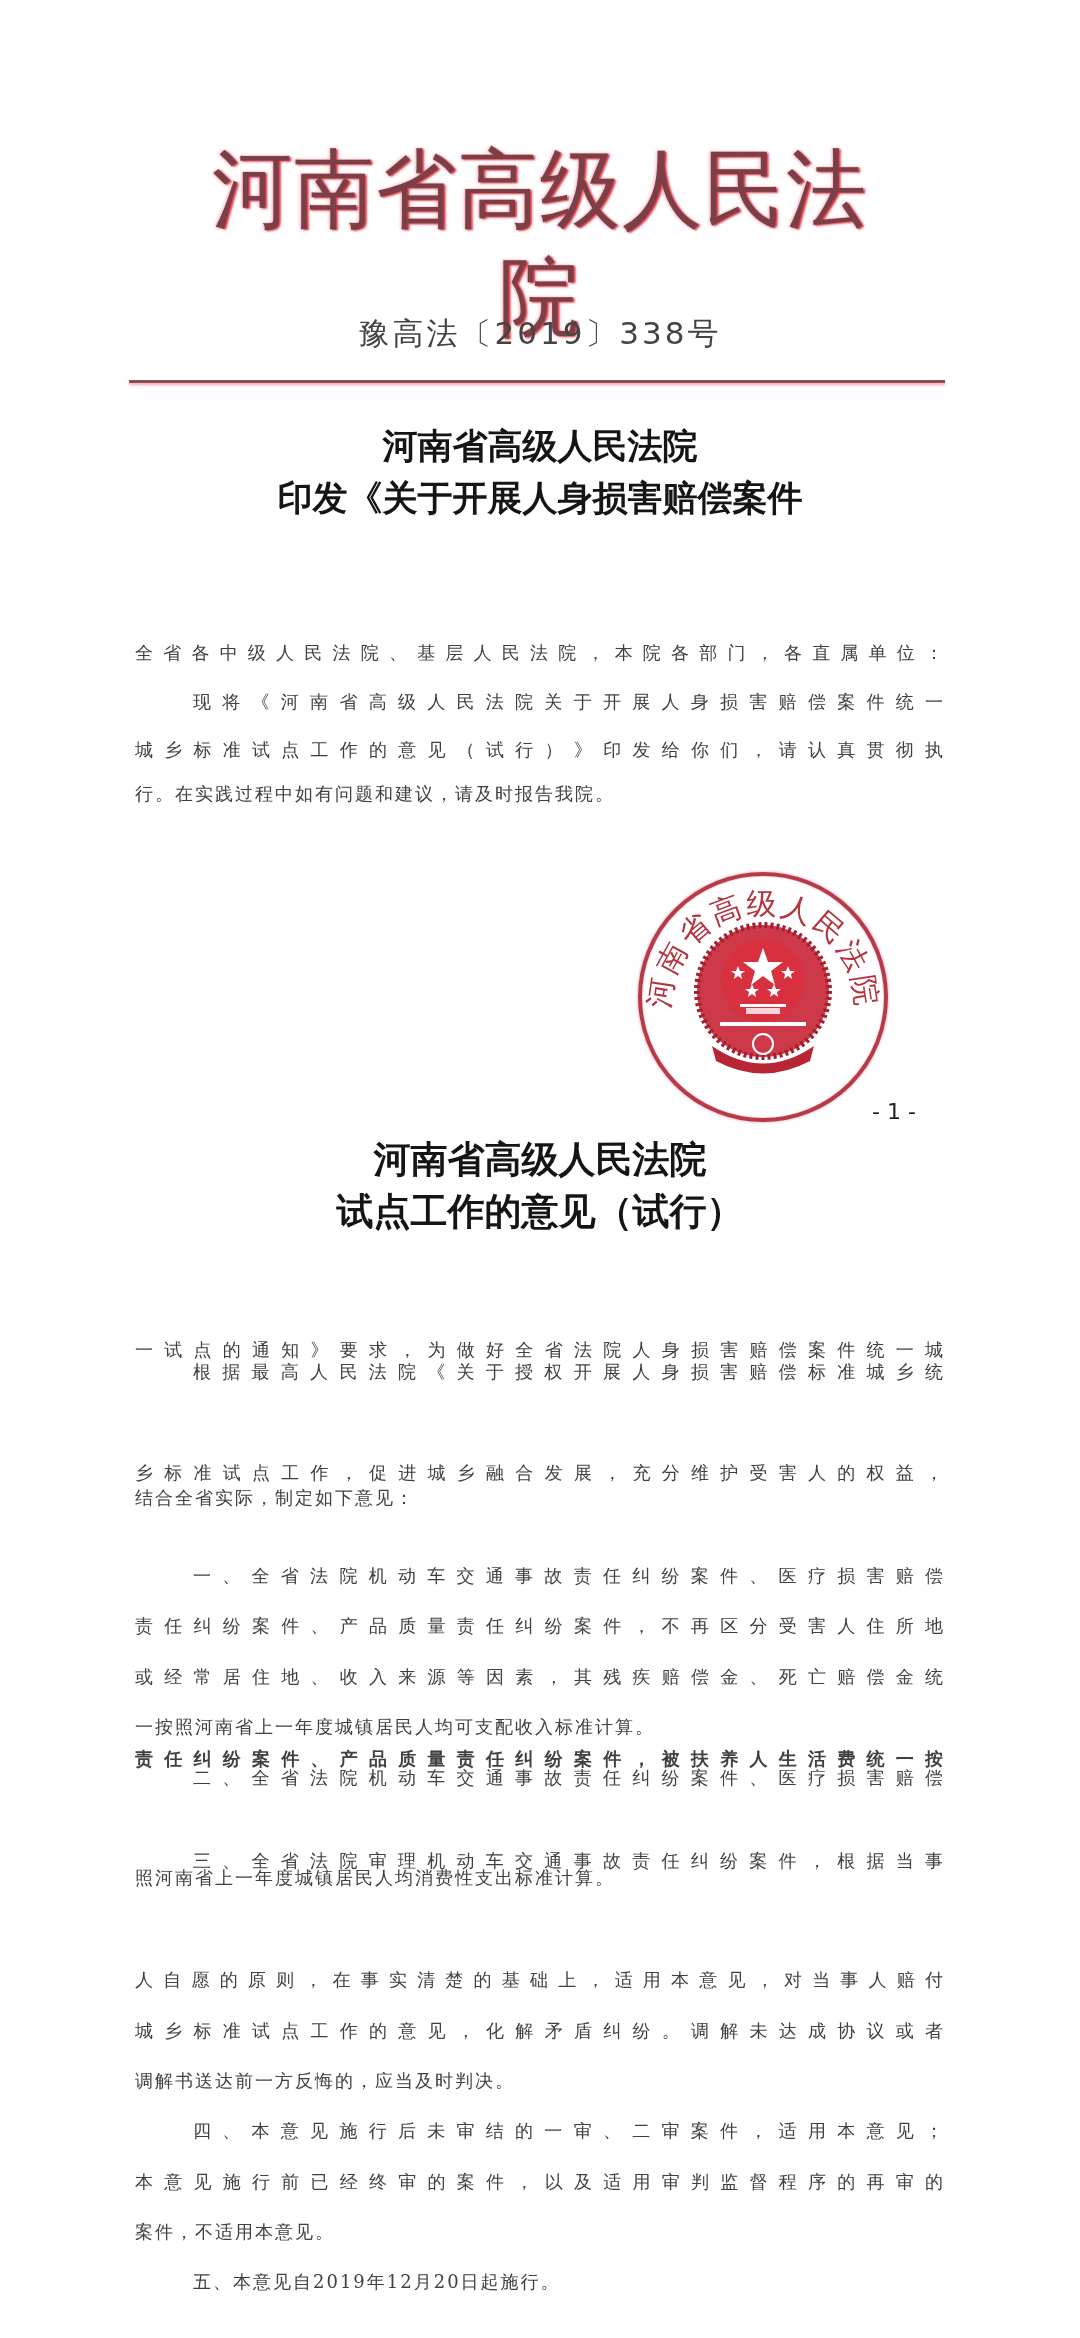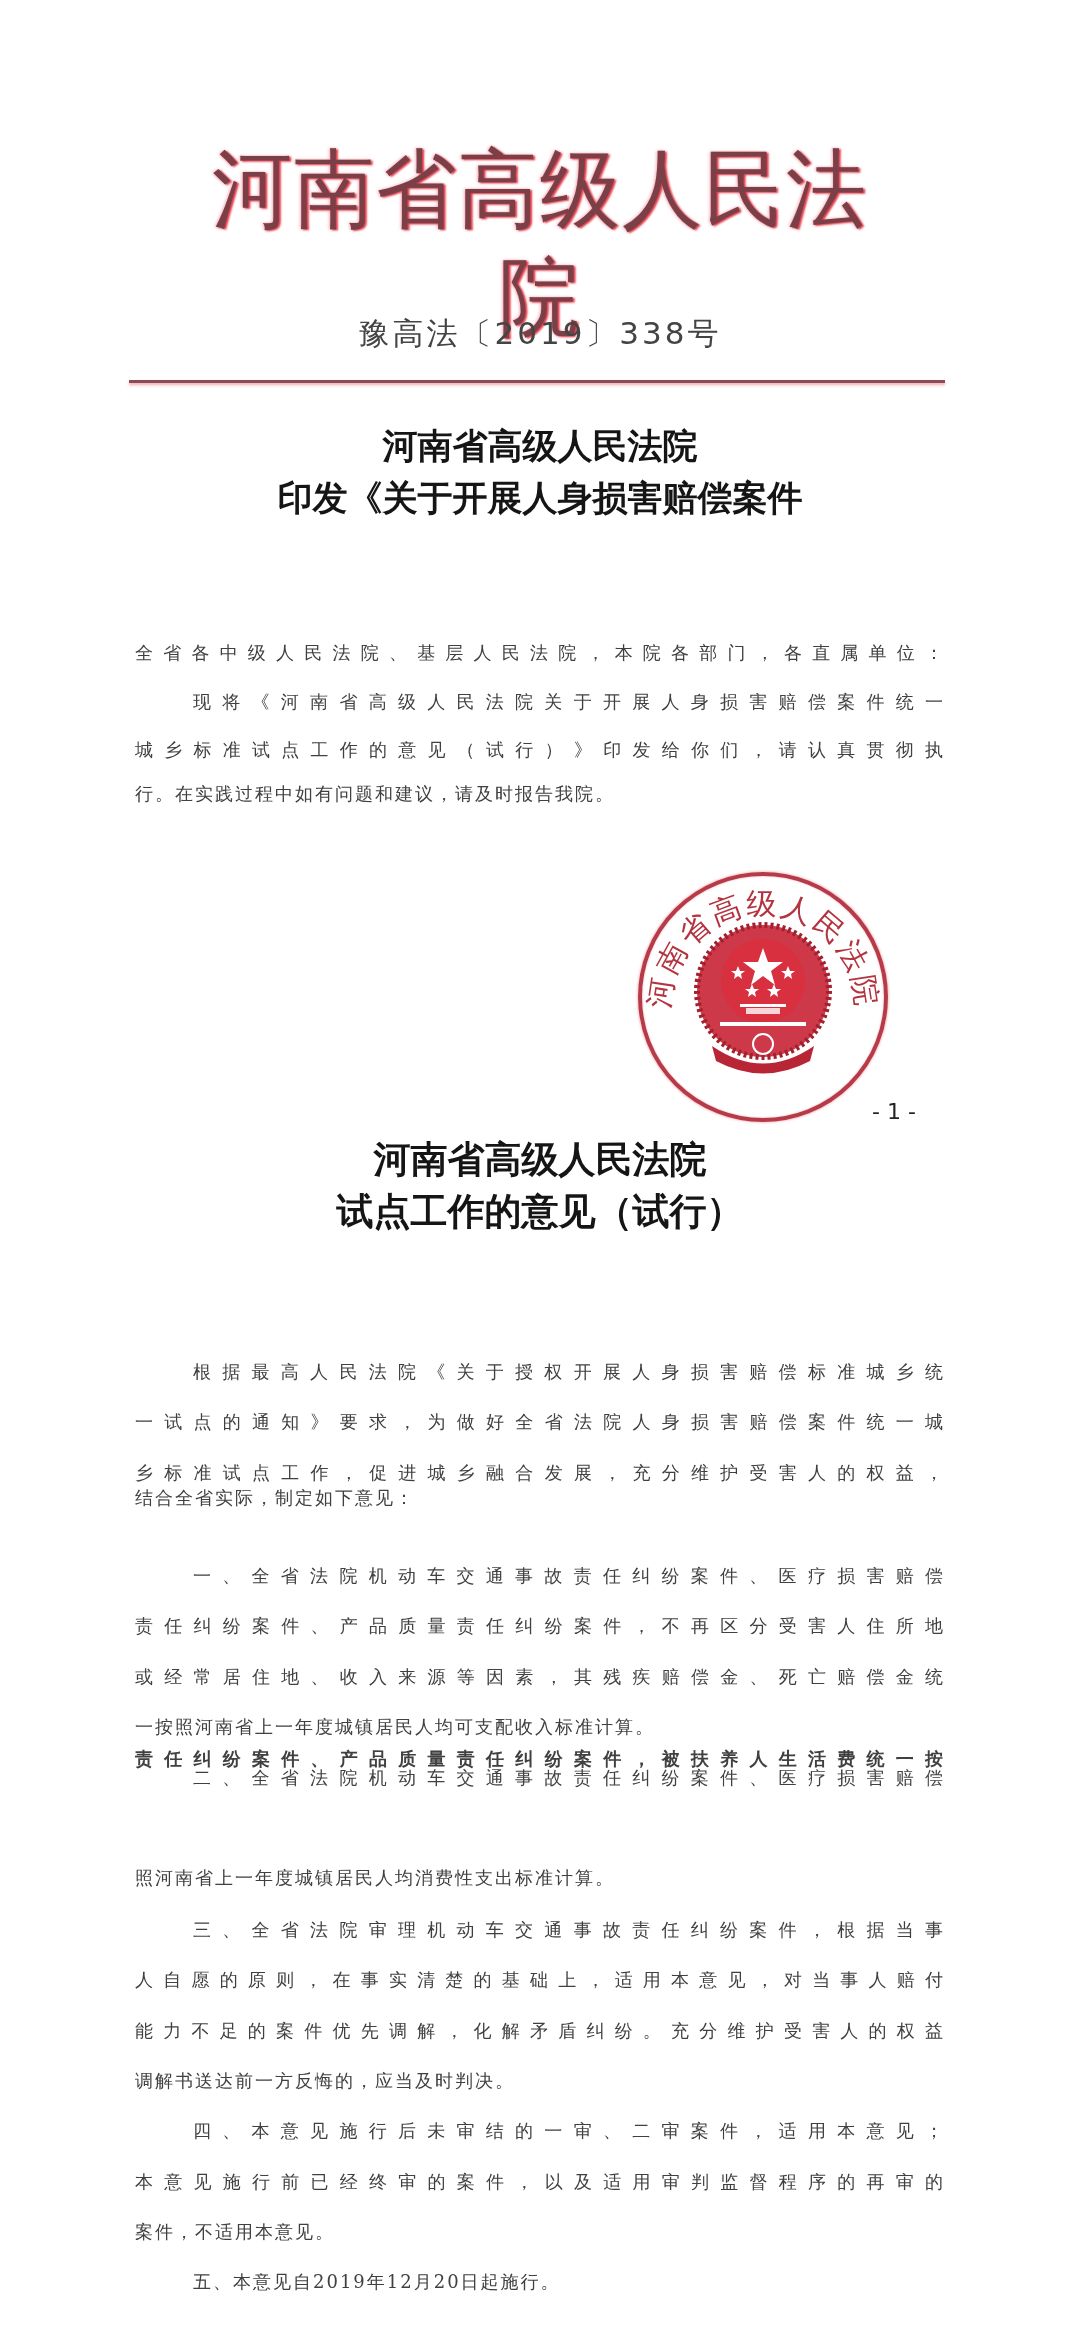--- a/index.html
+++ b/index.html
@@ -100,31 +100,31 @@
 </div>
 <div class="abs pagenum">- 1 -</div>
 
 <div class="abs title-block" style="top:1134px;">
   <div class="title-line" style="font-size:37px;">河南省高级人民法院</div>
   <div class="title-line" style="font-size:37px;">试点工作的意见（试行）</div>
 </div>
 
 <div>
   <div class="body-line indent" style="top:1347px;">根据最高人民法院《关于授权开展人身损害赔偿标准城乡统</div>
-  <div class="body-line" style="top:1397px;">一试点的通知》要求，为做好全省法院人身损害赔偿案件统一城</div>
+  <div class="body-line" style="top:1325px;">一试点的通知》要求，为做好全省法院人身损害赔偿案件统一城</div>
   <div class="body-line" style="top:1448px;">乡标准试点工作，促进城乡融合发展，充分维护受害人的权益，</div>
   <div class="body-line last" style="top:1473px;">结合全省实际，制定如下意见：</div>
   <div class="body-line indent" style="top:1551px;">一、全省法院机动车交通事故责任纠纷案件、医疗损害赔偿</div>
   <div class="body-line" style="top:1601px;">责任纠纷案件、产品质量责任纠纷案件，不再区分受害人住所地</div>
   <div class="body-line" style="top:1652px;">或经常居住地、收入来源等因素，其残疾赔偿金、死亡赔偿金统</div>
   <div class="body-line last" style="top:1702px;">一按照河南省上一年度城镇居民人均可支配收入标准计算。</div>
   <div class="body-line indent" style="top:1753px;">二、全省法院机动车交通事故责任纠纷案件、医疗损害赔偿</div>
   <div class="body-line" style="top:1734px;font-weight:bold;">责任纠纷案件、产品质量责任纠纷案件，被扶养人生活费统一按</div>
   <div class="body-line last" style="top:1853px;">照河南省上一年度城镇居民人均消费性支出标准计算。</div>
-  <div class="body-line indent" style="top:1905px;">三、全省法院审理机动车交通事故责任纠纷案件，根据当事</div>
+  <div class="body-line indent" style="top:1837px;font-family:Liberation Mono, monospace;">三、全省法院审理机动车交通事故责任纠纷案件，根据当事</div>
   <div class="body-line" style="top:1955px;">人自愿的原则，在事实清楚的基础上，适用本意见，对当事人赔付</div>
-  <div class="body-line" style="top:2006px;">能力不足的案件优先调解，化解矛盾纠纷。充分维护受害人的权益</div>
+  <div class="body-line" style="top:2006px;">城乡标准试点工作的意见，化解矛盾纠纷。调解未达成协议或者</div>
   <div class="body-line last" style="top:2056px;">调解书送达前一方反悔的，应当及时判决。</div>
   <div class="body-line indent" style="top:2106px;">四、本意见施行后未审结的一审、二审案件，适用本意见；</div>
   <div class="body-line" style="top:2157px;">本意见施行前已经终审的案件，以及适用审判监督程序的再审的</div>
   <div class="body-line last" style="top:2207px;">案件，不适用本意见。</div>
   <div class="body-line indent last" style="top:2257px;">五、本意见自2019年12月20日起施行。</div>
 </div>
 
 </body></html>

